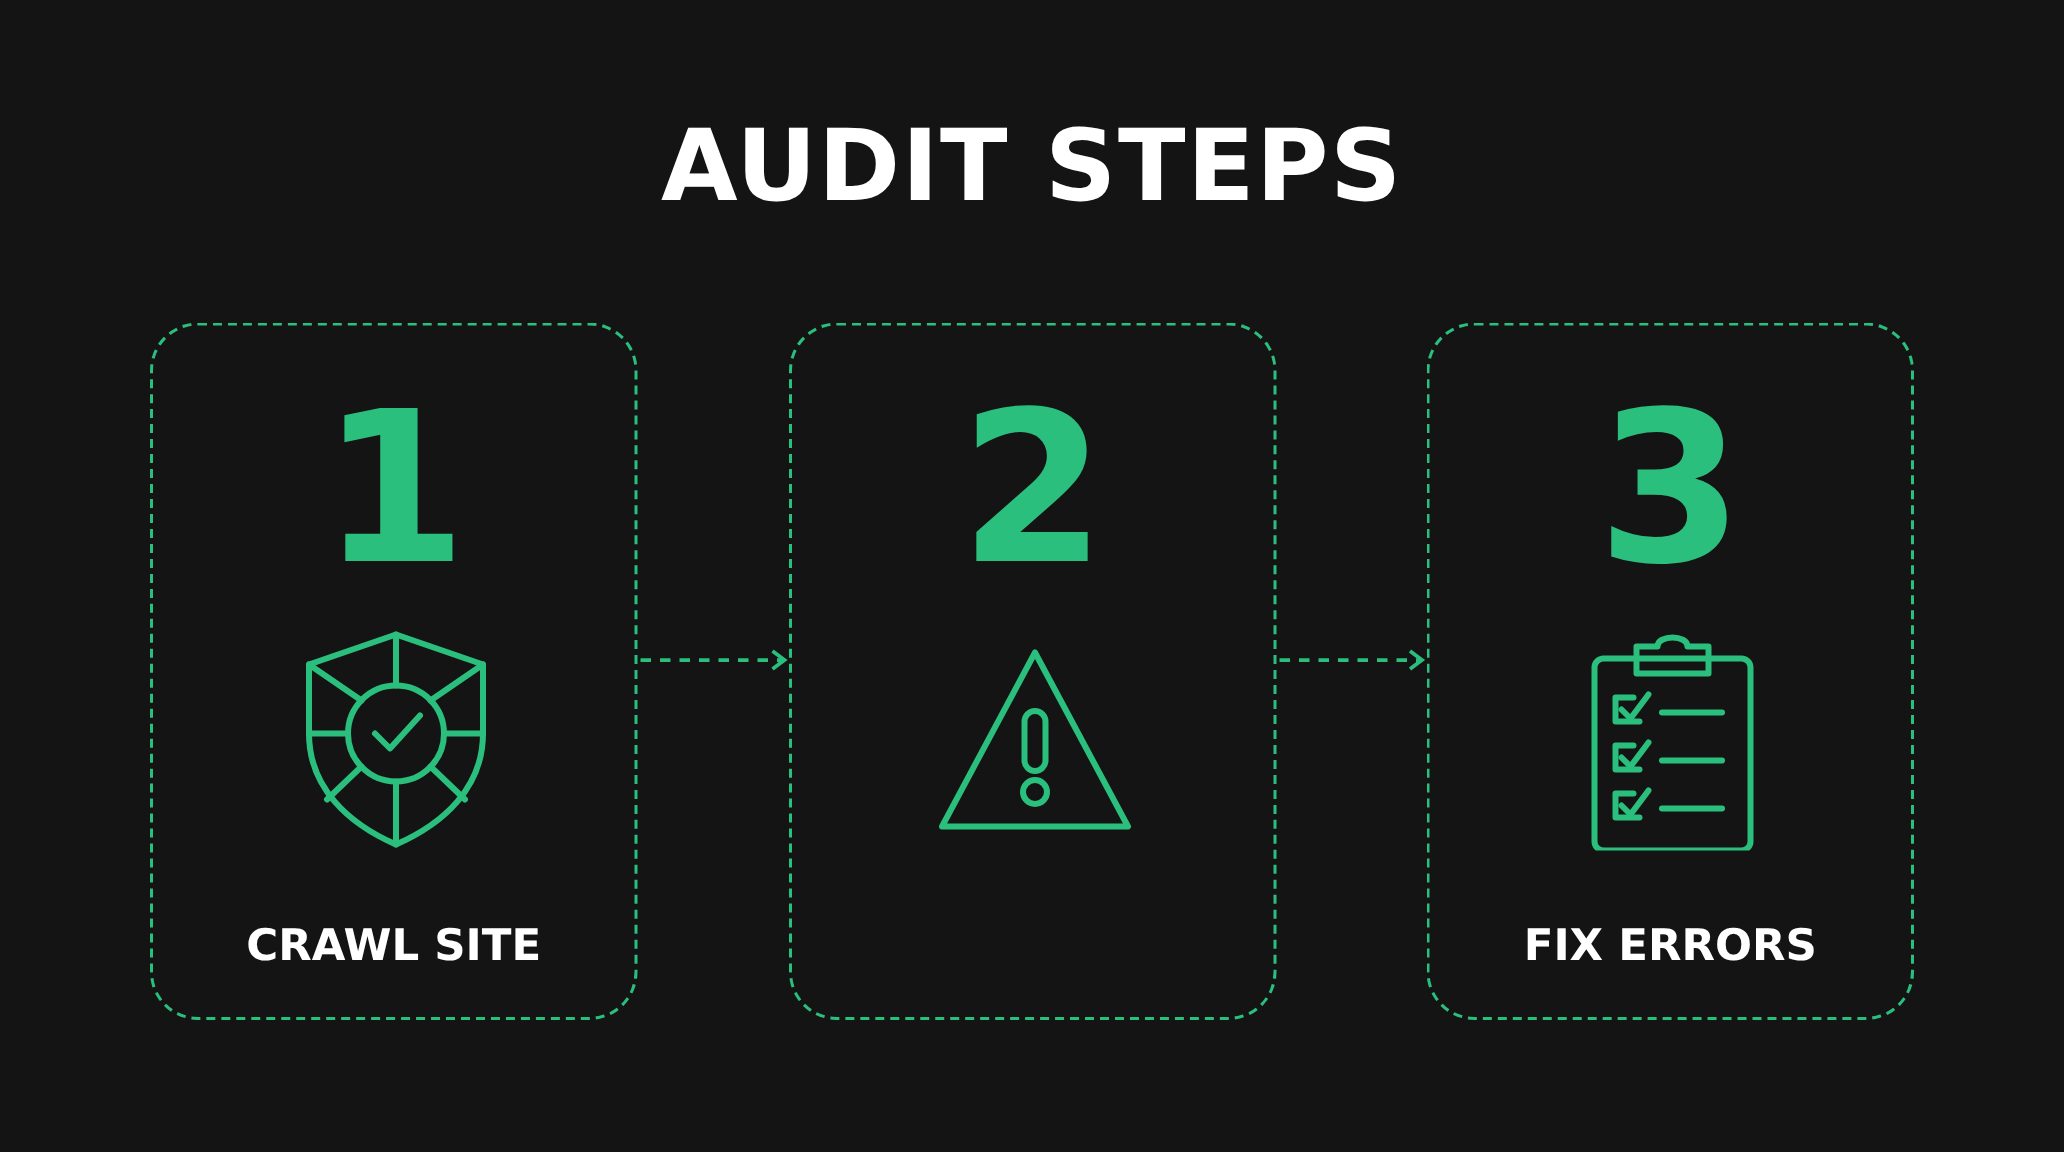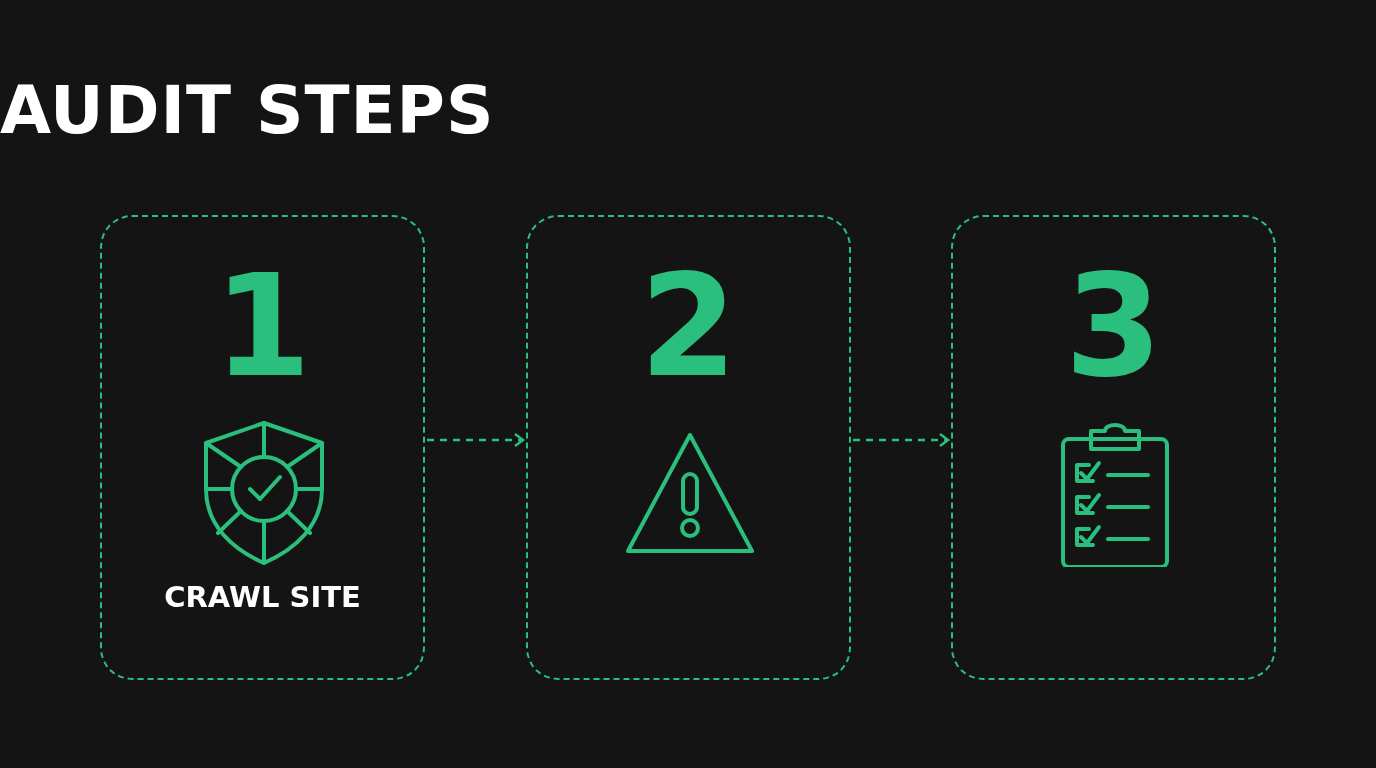--- a/index.html
+++ b/index.html
@@ -1,21 +1,21 @@
 <!DOCTYPE html>
 <html><head>
 <meta charset="utf-8">
 <style>
   html, body { margin:0; padding:0; }
   body { width:1376px; height:768px; background:#141414; position:relative; overflow:hidden; font-family:"DejaVu Sans", sans-serif; }
-  .title { position:absolute; left:0; width:1376px; top:72px; color:#fff; font-weight:bold; font-size:66px; letter-spacing:1px; }
+  .title { position:absolute; left:0; width:1376px; top:72px; text-align:center; color:#fff; font-weight:bold; font-size:66px; letter-spacing:1px; }
   .card { position:absolute; top:215px; width:325px; height:465px; border:2px dashed #2bbf7e; border-radius:32px; box-sizing:border-box; }
   .num { position:absolute; left:0; right:0; top:40px; text-align:center; color:#2bbf7e; font-weight:bold; font-size:140px; line-height:140px; }
   .icon { position:absolute; left:92px; top:200px; width:140px; height:150px; }
-  .label { position:absolute; left:0; right:0; top:363px; text-align:center; color:#fff; font-weight:bold; font-size:29px; }
+  .label { position:absolute; left:0; right:0; top:396px; text-align:center; color:#fff; font-weight:bold; font-size:29px; }
   .arrow { position:absolute; top:432px; height:16px; }
 </style>
 </head>
 <body>
 
 <div class="title">AUDIT STEPS</div>
 
 <div class="card" style="left:100px;">
   <div class="num">1</div>
   <svg class="icon" viewBox="0 0 140 150" fill="none" stroke="#2bbf7e" stroke-width="4" stroke-linejoin="round" stroke-linecap="round">
@@ -52,13 +52,14 @@
     <rect x="18" y="22" width="104" height="128" rx="6"></rect>
     <path d="M46 22 L46 14 L60 14 C60 6 80 6 80 14 L94 14 L94 22 L94 32 L46 32 Z"></path>
     <path d="M32 48 L32 64 L48 64 M32 48 L44 48"></path>
     <path d="M36 56 L42 62 L54 46"></path>
     <path d="M32 80 L32 96 L48 96 M32 80 L44 80"></path>
     <path d="M36 88 L42 94 L54 78"></path>
     <path d="M32 112 L32 128 L48 128 M32 112 L44 112"></path>
     <path d="M36 120 L42 126 L54 110"></path>
     <path d="M63 58 L103 58 M63 90 L103 90 M63 122 L103 122"></path>
   </svg>
+  <div class="label">FIX ERRORS</div>
 </div>
 
 </body></html>

